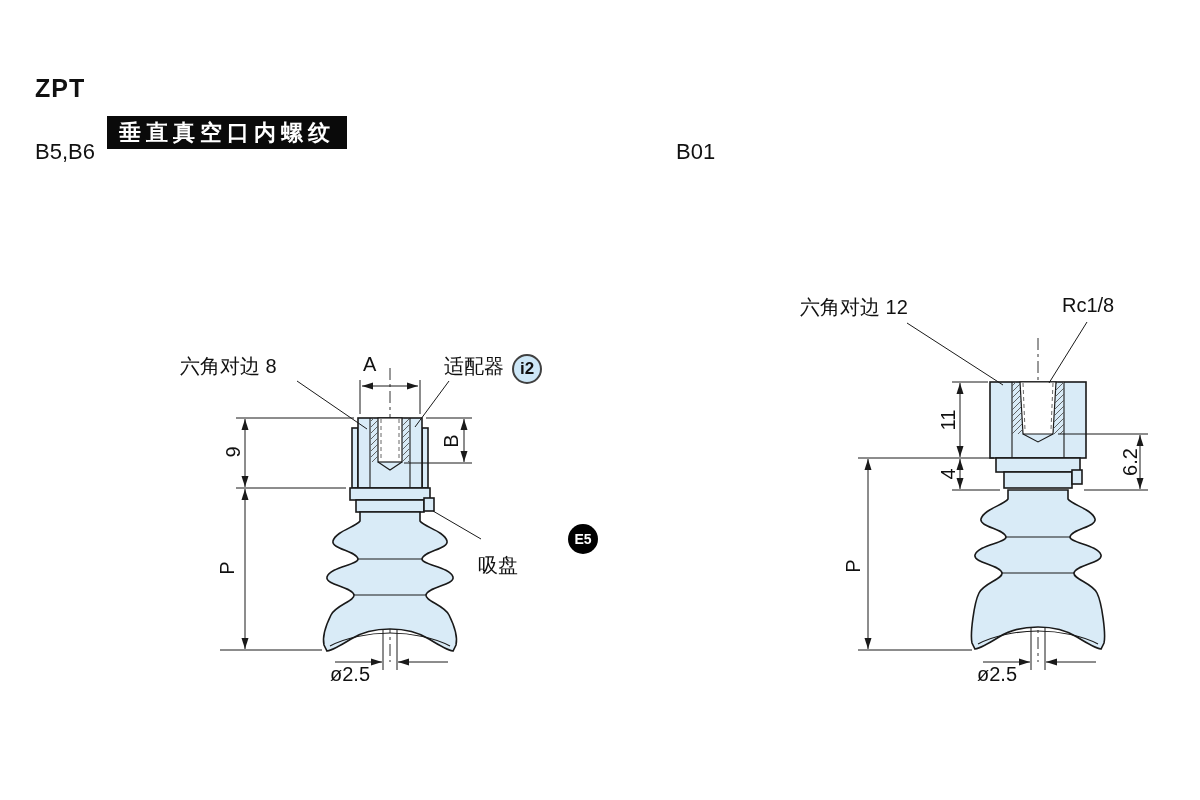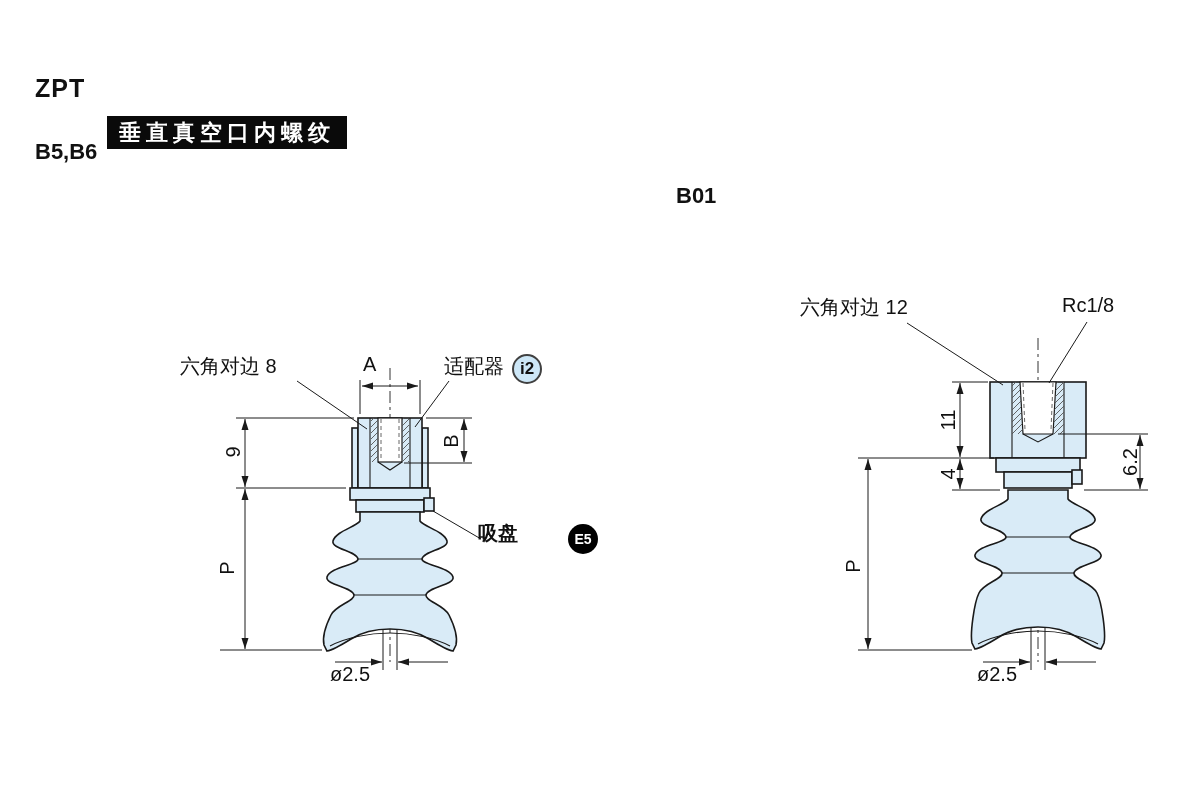--- a/index.html
+++ b/index.html
@@ -6,21 +6,21 @@
   .page {
     position:relative; width:1200px; height:800px; background:#ffffff;
     font-family:"Liberation Sans","DejaVu Sans",sans-serif; overflow:hidden; color:#111;padding-left:42px;
   }
   .abs { position:absolute; }
   .hdr-series { font-weight:bold; font-size:25px; letter-spacing:1px; }
   .hdr-title  { background:#0a0a0a; color:#fff; font-weight:bold; font-size:22px;
                 letter-spacing:5px; height:33px; line-height:34px; padding:0 12px; }
   .hdr-models { border:1px solid #a8a8a8; font-weight:bold; font-size:21px;
                 height:33px; line-height:33px; padding:0 22px 0 10px; box-sizing:border-box; }
-  .sec-heading { font-weight:bold; font-size:22px; }
+  .sec-heading { font-weight:normal; font-size:22px; }
   .label { font-size:20px; font-weight:500; white-space:nowrap; }
   .rot { width:44px; height:22px; display:flex; align-items:center; justify-content:center;
          transform:rotate(-90deg); transform-origin:center; }
   .badge { width:30px; height:30px; border-radius:50%; box-sizing:border-box;
            display:flex; align-items:center; justify-content:center; font-weight:bold; }
   .badge-light { background:#cde7f7; border:2px solid #404040; color:#111; font-size:17px; }
   .badge-dark  { background:#000; color:#fff; font-size:14px;margin-left:36px; }
   svg.drawing { position:absolute; overflow:visible; }
   .part   { fill:#d9ebf7; stroke:#1a1a1a; stroke-width:1.6; }
   .thin   { fill:none; stroke:#1a1a1a; stroke-width:1.1; }
@@ -31,21 +31,21 @@
 </style>
 </head>
 <body>
 
 <div class="page">
 
   <div class="abs hdr-series" style="left:35px; top:74px;">ZPT</div>
   <div class="abs hdr-title" style="left:107px; top:72px;margin-top:44px;">垂直真空口内螺纹</div>
 
   <div class="abs sec-heading" style="left:35px; top:139px;">B5,B6</div>
-  <div class="abs sec-heading" style="left:676px; top:139px;margin-top:44px;">B01</div>
+  <div class="abs sec-heading" style="left:676px; top:139px;">B01</div>
 
   <svg class="drawing" style="left:140px; top:330px;" width="480" height="380" viewBox="140 330 480 380">
     <defs>
       <pattern id="hatchL" patternUnits="userSpaceOnUse" width="6" height="6">
         <path d="M0,6 L6,0" stroke="#555" stroke-width="0.9"></path>
       </pattern>
       <marker id="aLe" markerWidth="12" markerHeight="10" refX="11" refY="5" orient="auto" markerUnits="userSpaceOnUse">
         <path d="M0,1.5 L11,5 L0,8.5 Z" fill="#1a1a1a"></path>
       </marker>
       <marker id="aLs" markerWidth="13" markerHeight="10" refX="1" refY="5" orient="auto" markerUnits="userSpaceOnUse">
@@ -123,21 +123,21 @@
     </g>
   </svg>
 
   <div class="abs label" style="left:180px; top:353px;">六角对边 8</div>
   <div class="abs label" style="left:363px; top:353px;">A</div>
   <div class="abs label" style="left:444px; top:353px;">适配器</div>
   <div class="abs badge badge-light" style="left:512px; top:354px;">i2</div>
   <div class="abs label rot" style="left:429px; top:430px;">B</div>
   <div class="abs label rot" style="left:211px; top:441px;">9</div>
   <div class="abs label rot" style="left:205px; top:557px;">P</div>
-  <div class="abs label" style="left:478px; top:520px;font-weight:bold;">吸盘</div>
+  <div class="abs label" style="left:478px; top:552px;">吸盘</div>
   <div class="abs badge badge-dark" style="left:532px; top:524px;">E5</div>
   <div class="abs label" style="left:330px; top:663px;">ø2.5</div>
 
   <svg class="drawing" style="left:770px; top:280px;" width="430" height="420" viewBox="770 280 430 420">
     <defs>
       <pattern id="hatchR" patternUnits="userSpaceOnUse" width="6" height="6">
         <path d="M0,6 L6,0" stroke="#555" stroke-width="0.9"></path>
       </pattern>
       <marker id="aRe" markerWidth="12" markerHeight="10" refX="11" refY="5" orient="auto" markerUnits="userSpaceOnUse">
         <path d="M0,1.5 L11,5 L0,8.5 Z" fill="#1a1a1a"></path>

